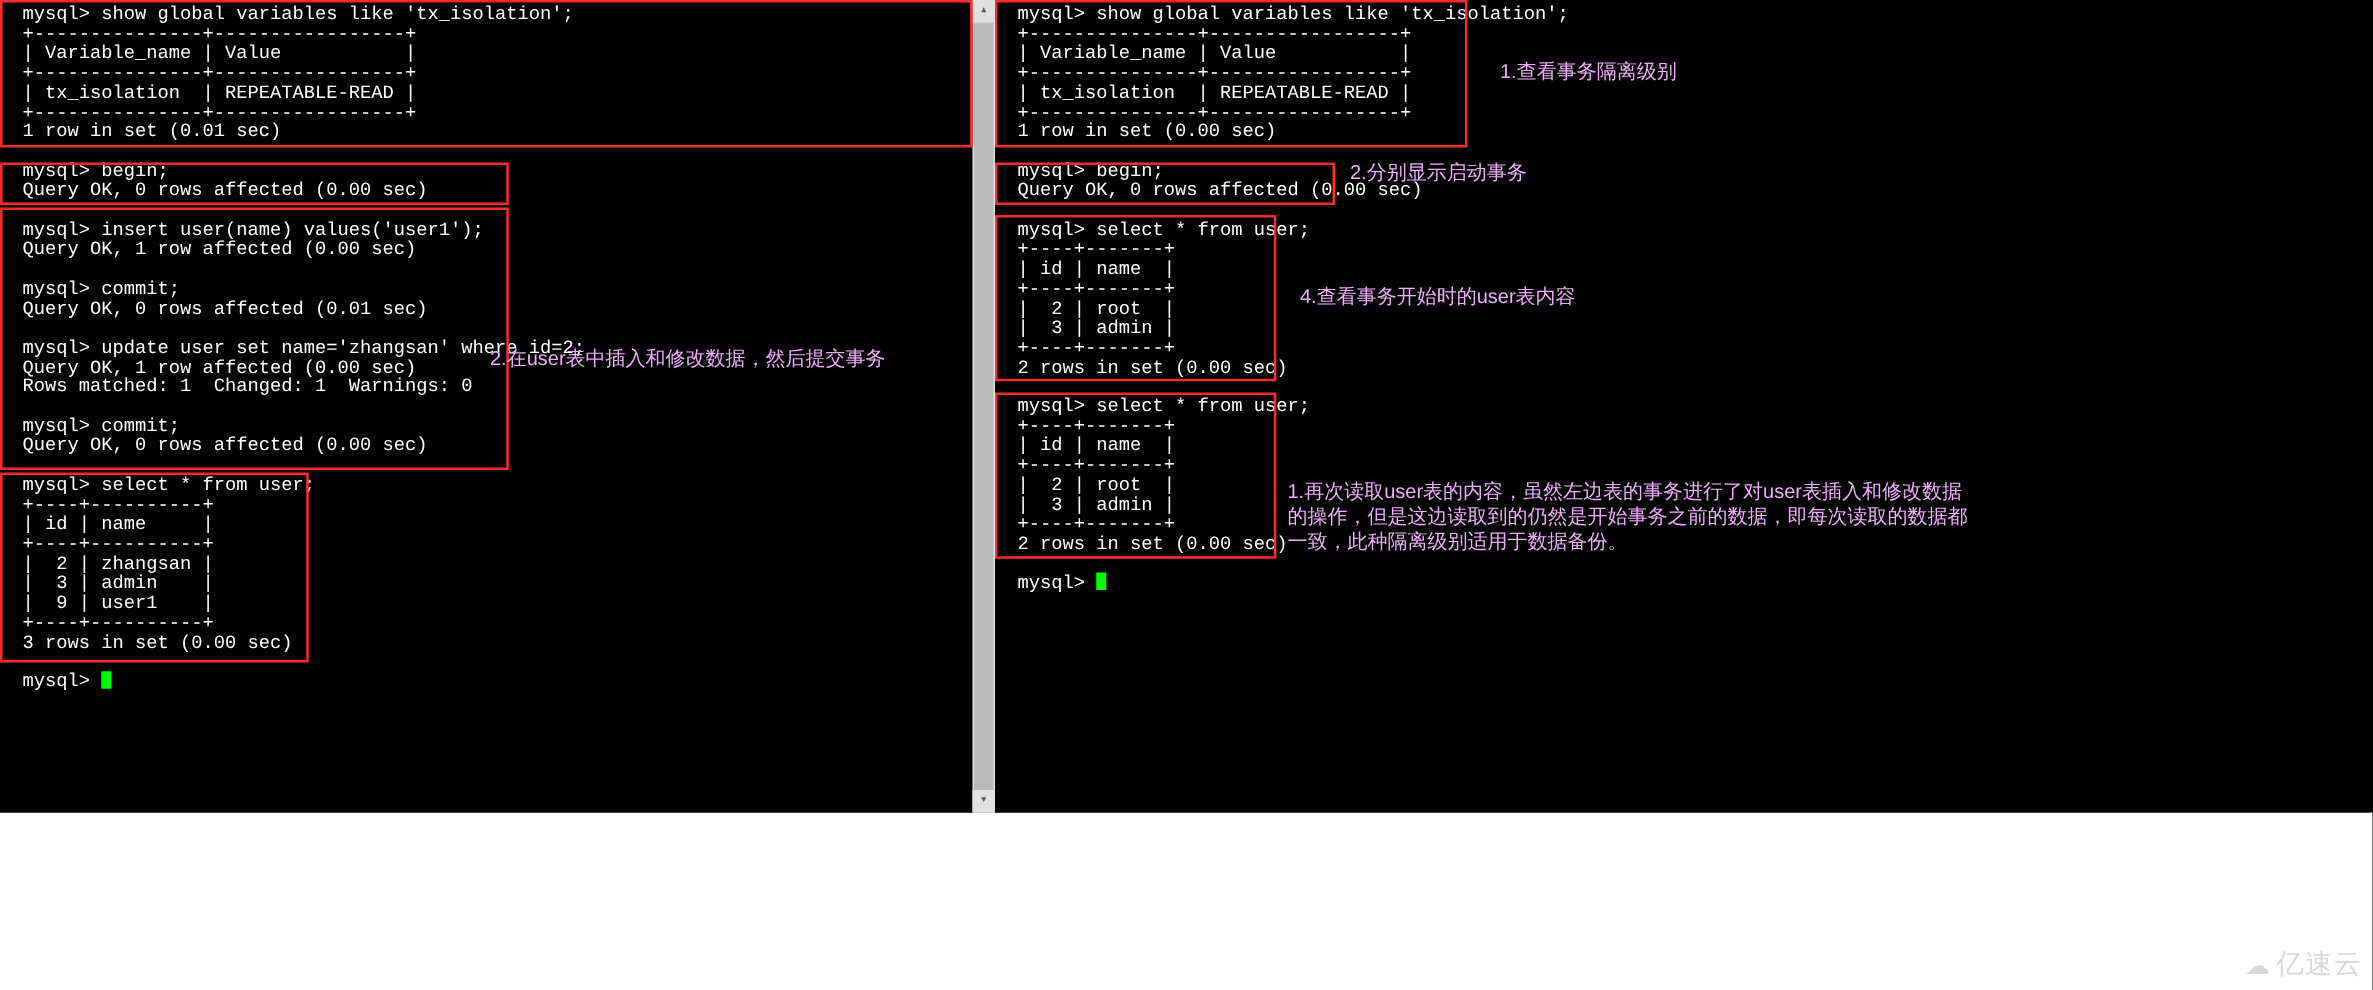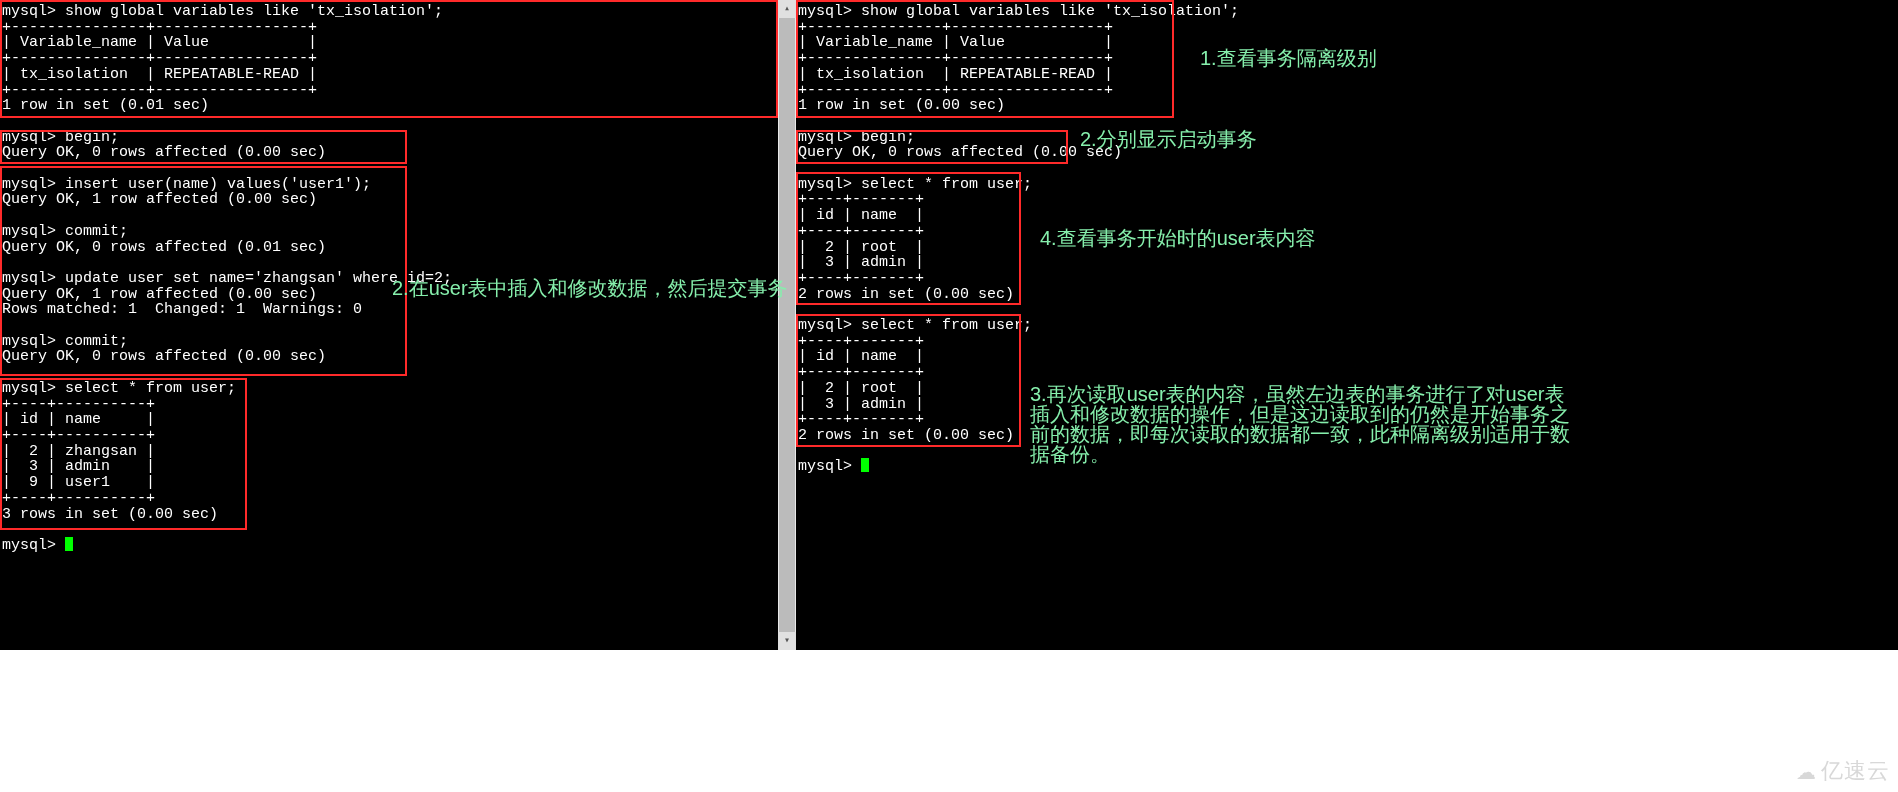--- a/index.html
+++ b/index.html
@@ -11,21 +11,21 @@
       width: 1898px;
       height: 792px;
       position: relative;
       overflow: hidden;
     }
     .pane {
       position: absolute;
       top: 0;
       height: 650px;
       background: #000;
-      padding: 4px 0 0 2px;
+      padding: 4px 0 0 18px;
       white-space: pre;
       line-height: 15.7px;
     }
     .pane-left { left: 0; width: 778px; }
     .pane-right { left: 796px; width: 1100px; }
     .scrollbar {
       position: absolute;
       left: 778px;
       top: 0;
       width: 18px;
@@ -45,23 +45,23 @@
     }
     .sb-up { top: 0; }
     .sb-down { bottom: 0; }
     .sb-thumb {
       position: absolute;
       left: 1px; top: 18px; width: 16px; height: 614px;
       background: #bbb;
     }
     .ann {
       position: absolute;
-      color: #86efac;
+      color: #f0abfc;
       font-family: "Microsoft YaHei", sans-serif;
-      font-size: 20px;
+      font-size: 16px;
       line-height: 20px;
     }
     .box {
       position: absolute;
       border: 2px solid #ff2a2a;
       background: transparent;
       pointer-events: none;
     }
     .cursor {
       display: inline-block;
@@ -173,18 +173,18 @@
 
 <div class="box" style="left:796px; top:0px; width:378px; height:118px;"></div>
 <div class="box" style="left:796px; top:130px; width:272px; height:34px;"></div>
 <div class="box" style="left:796px; top:172px; width:225px; height:133px;"></div>
 <div class="box" style="left:796px; top:314px; width:225px; height:133px;"></div>
 
 <div class="ann" style="left:1200px; top:48px;">1.查看事务隔离级别</div>
 <div class="ann" style="left:1080px; top:129px;">2.分别显示启动事务</div>
 <div class="ann" style="left:1040px; top:228px;">4.查看事务开始时的user表内容</div>
 <div class="ann" style="left:392px; top:278px;">2.在user表中插入和修改数据，然后提交事务</div>
-<div class="ann" style="left:1030px; top:384px; width:550px;">3.再次读取user表的内容，虽然左边表的事务进行了对user表插入和修改数据的操作，但是这边读取到的仍然是开始事务之前的数据，即每次读取的数据都一致，此种隔离级别适用于数据备份。</div>
+<div class="ann" style="left:1030px; top:384px; width:550px;">1.再次读取user表的内容，虽然左边表的事务进行了对user表插入和修改数据的操作，但是这边读取到的仍然是开始事务之前的数据，即每次读取的数据都一致，此种隔离级别适用于数据备份。</div>
 
 <div class="watermark">
   <span class="cloud">☁</span>
   <span>亿速云</span>
 </div>
 
 </body></html>

